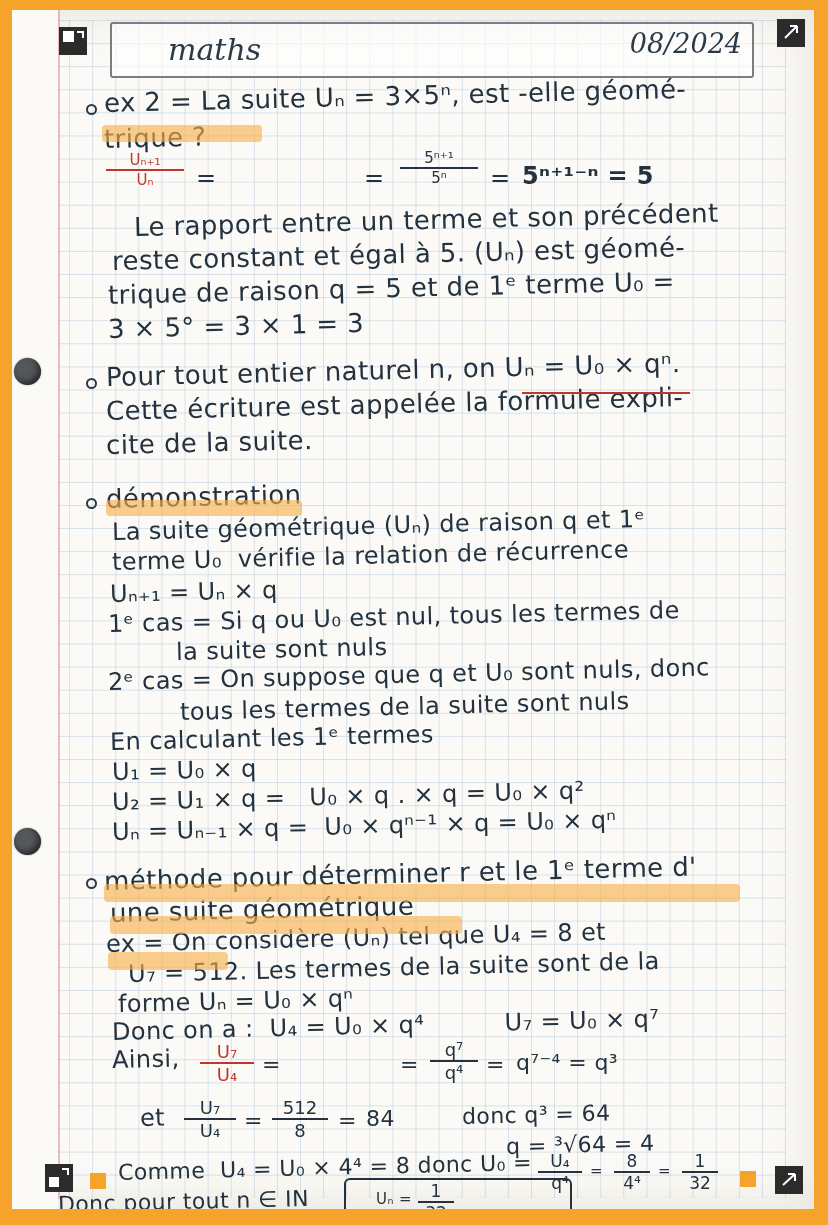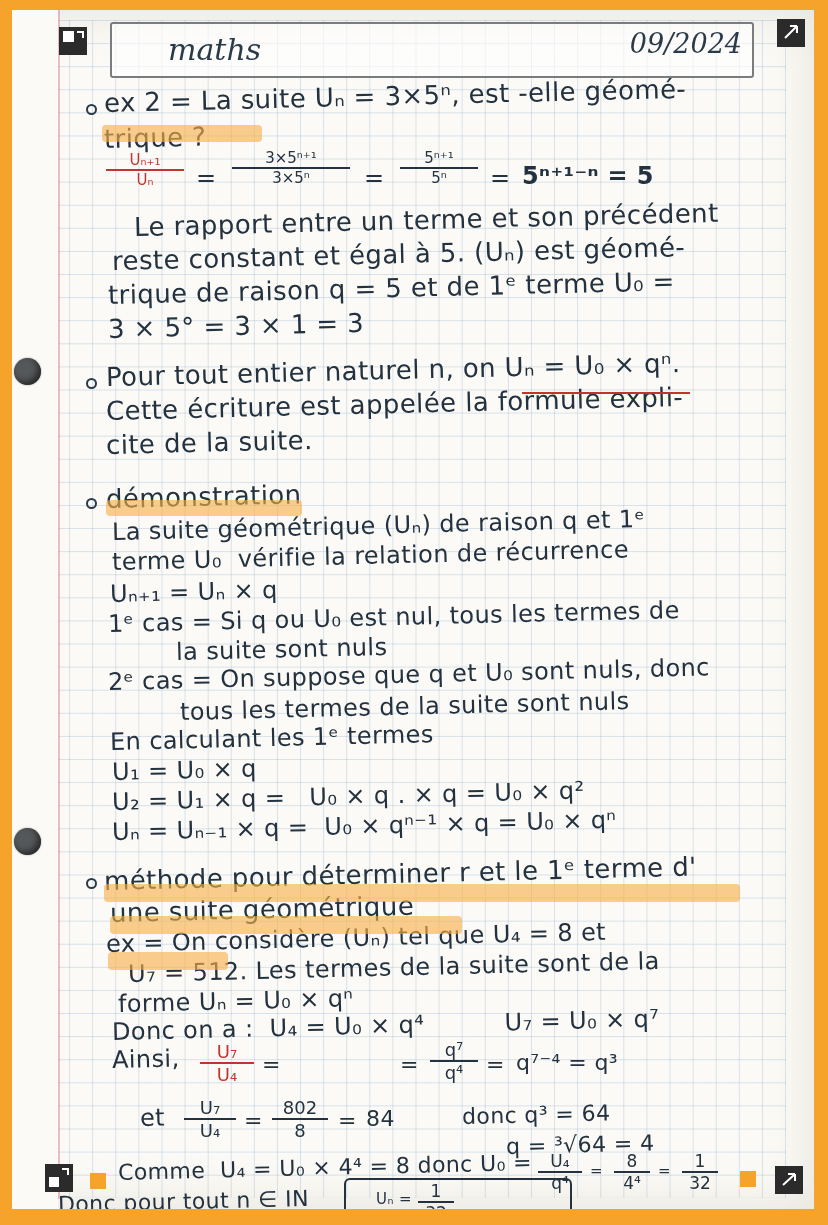--- a/index.html
+++ b/index.html
@@ -243,39 +243,34 @@
     <svg viewBox="0 0 30 30">
         <rect x="1" y="1" width="28" height="28" fill="#2b2b2b"></rect>
         <path d="M9 20 L21 9 M21 9 h-7 M21 9 v7" stroke="#ffffff" stroke-width="2" fill="none"></path>
       </svg>
   </div>
   <div class="sq-orange sq-1"></div>
   <div class="sq-orange sq-2"></div>
 
   <div class="hdr-box"></div>
   <div class="hdr-title">maths</div>
-  <div class="hdr-date">09/2024</div>
+  <div class="hdr-date">08/2024</div>
 
   <div class="bullet" style="left:86px; top:104px;"></div>
   <div class="hl" style="left:102px; top:125px; width:160px; height:17px;"></div>
 
   <div class="hw s26 slant ink-blue" style="left:104px; top:88px;">ex 2 = La suite Uₙ = 3×5ⁿ, est -elle géomé-</div>
   <div class="hw s26 slant ink-blue" style="left:104px; top:124px;">trique ?</div>
 
   <div class="frac s20 ink-red" style="left:106px; top:152px; width:78px;">
     <span class="num">Uₙ₊₁</span>
     <span class="bar"></span>
     <span class="den">Uₙ</span>
   </div>
   <div class="hw s24 ink-blue" style="left:196px; top:164px;">=</div>
-  <div class="frac s20 ink-blue" style="left:232px; top:150px; width:118px;">
-    <span class="num">3×5ⁿ⁺¹</span>
-    <span class="bar"></span>
-    <span class="den">3×5ⁿ</span>
-  </div>
   <div class="hw s24 ink-blue" style="left:364px; top:164px;">=</div>
   <div class="frac s20 ink-blue" style="left:400px; top:150px; width:78px;">
     <span class="num">5ⁿ⁺¹</span>
     <span class="bar"></span>
     <span class="den">5ⁿ</span>
   </div>
   <div class="hw s24 ink-blue" style="left:490px; top:164px;">=</div>
   <div class="hw s24 ink-blue" style="left:522px; top:162px;font-weight:bold;">5ⁿ⁺¹⁻ⁿ = 5</div>
 
   <div class="hw s26 slant ink-blue" style="left:134px; top:212px;">Le rapport entre un terme et son précédent</div>
@@ -335,21 +330,21 @@
   <div class="hw s22 ink-blue" style="left:516px; top:1050px;">q⁷⁻⁴ = q³</div>
 
   <div class="hw s24 slant ink-blue" style="left:140px; top:1104px;">et</div>
   <div class="frac ink-blue" style="left:184px; top:1098px; width:52px; font-size:18px;">
     <span class="num">U₇</span>
     <span class="bar"></span>
     <span class="den">U₄</span>
   </div>
   <div class="hw s22 ink-blue" style="left:244px; top:1108px;">=</div>
   <div class="frac ink-blue" style="left:272px; top:1098px; width:56px; font-size:18px;">
-    <span class="num">802</span>
+    <span class="num">512</span>
     <span class="bar"></span>
     <span class="den">8</span>
   </div>
   <div class="hw s22 ink-blue" style="left:338px; top:1108px;">=</div>
   <div class="hw s22 ink-blue" style="left:366px; top:1106px;">84</div>
 
   <div class="hw s22 slant ink-blue" style="left:462px; top:1104px;">donc q³ = 64</div>
   <div class="hw s22 slant ink-blue" style="left:506px; top:1134px;">q = ³√64 = 4</div>
 
   <div class="hw s22 slant ink-blue" style="left:118px; top:1160px;">Comme  U₄ = U₀ × 4⁴ = 8 donc U₀ =</div>

